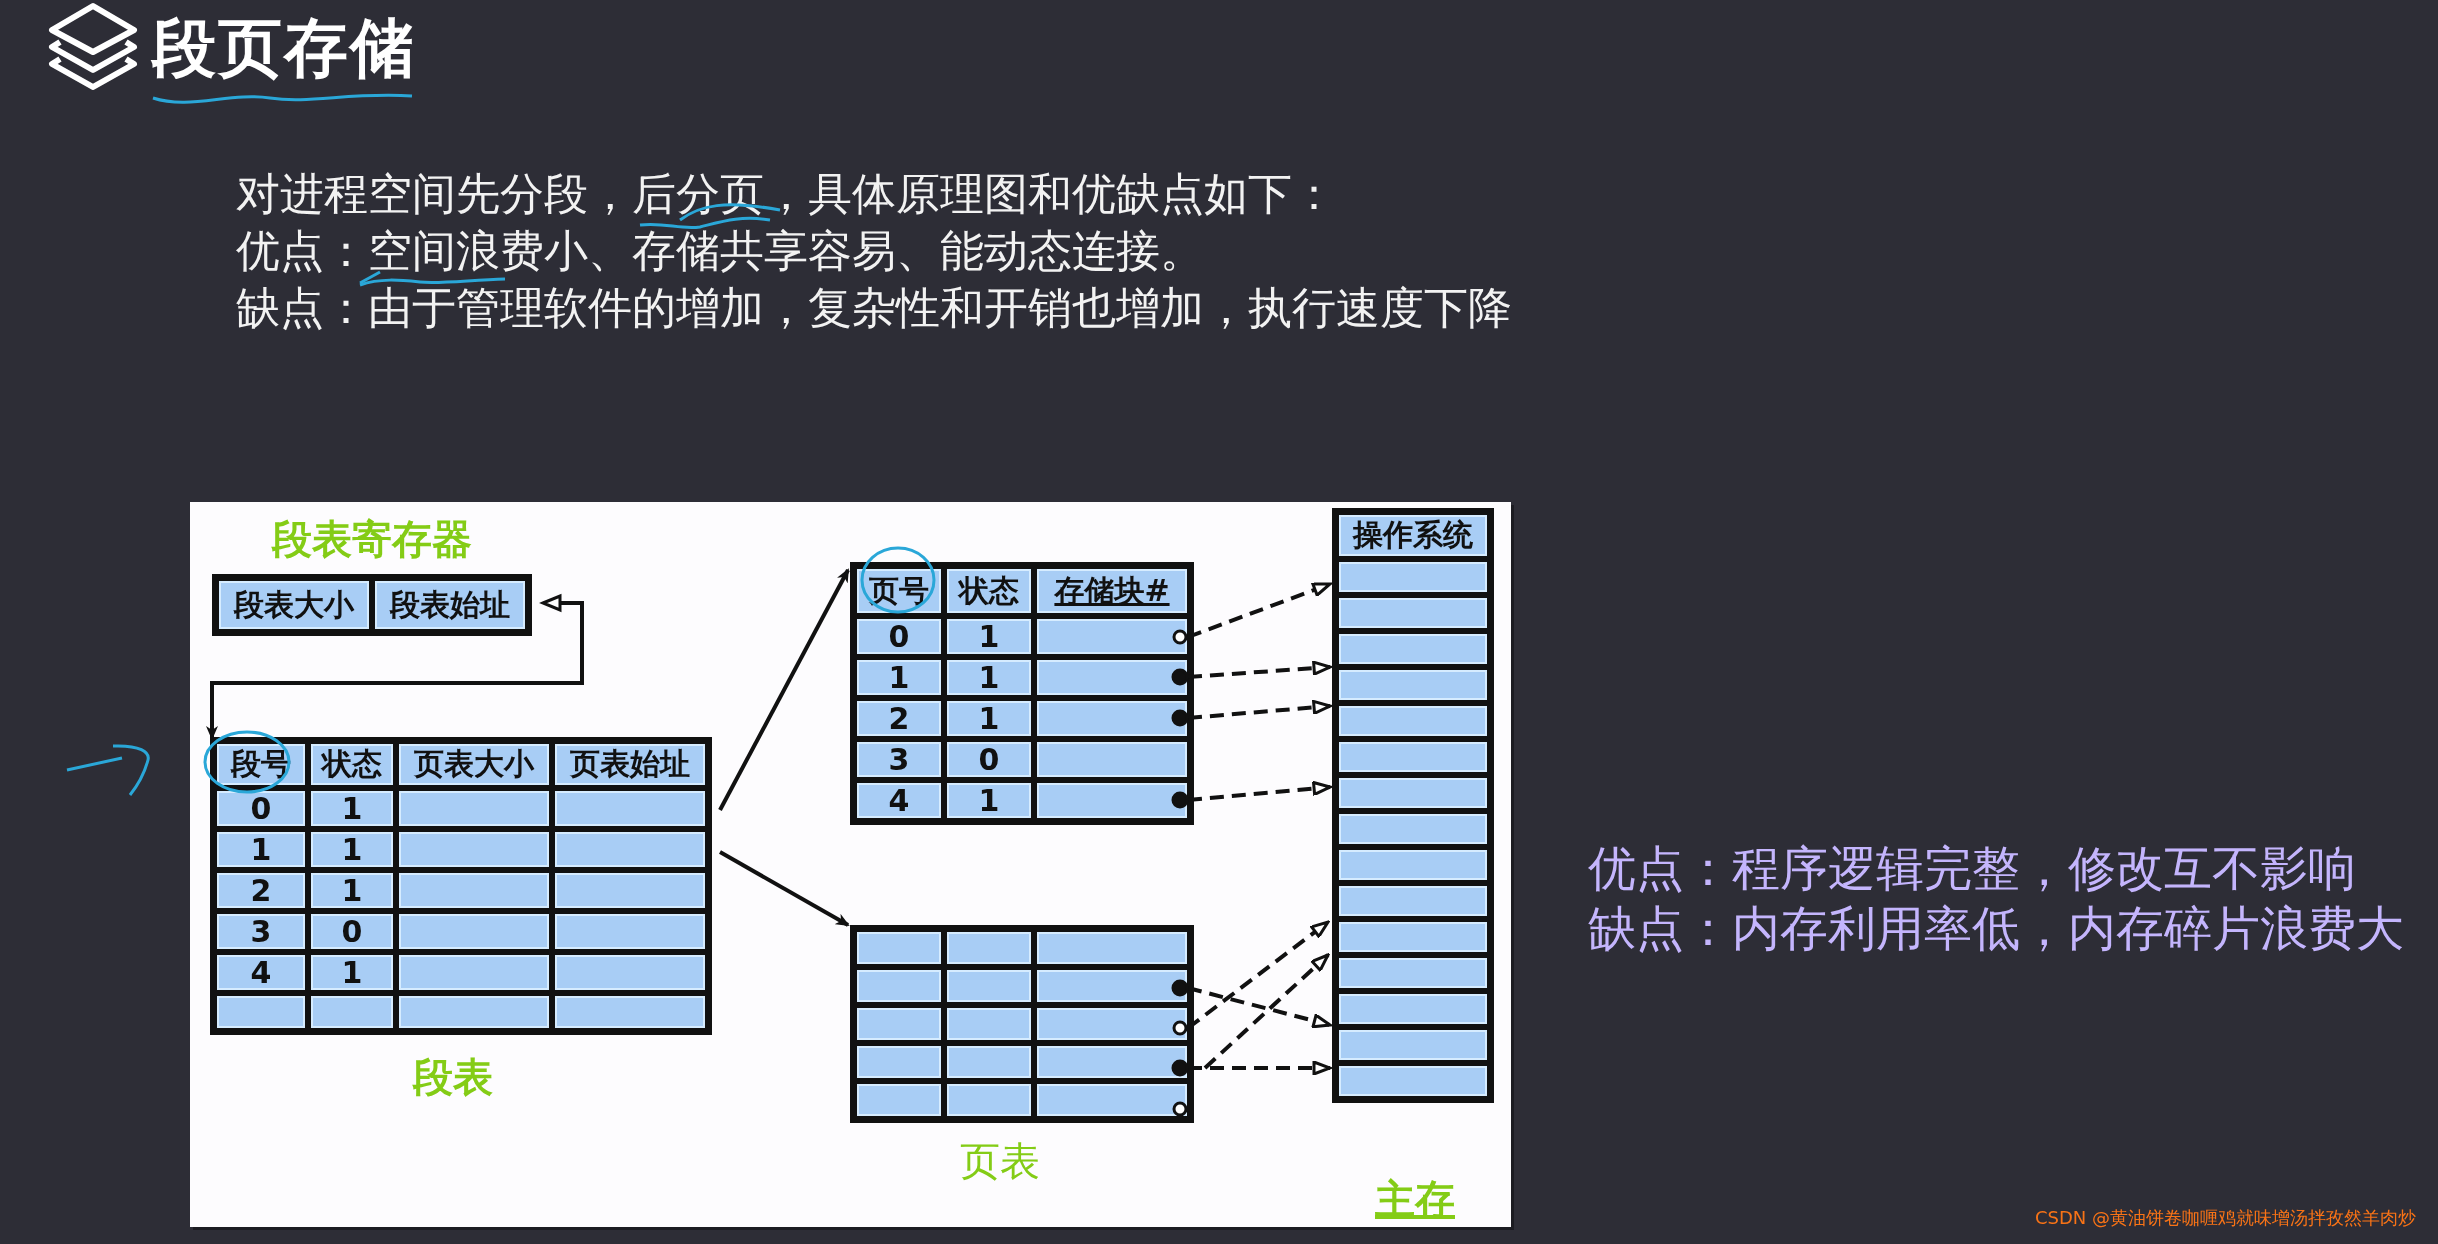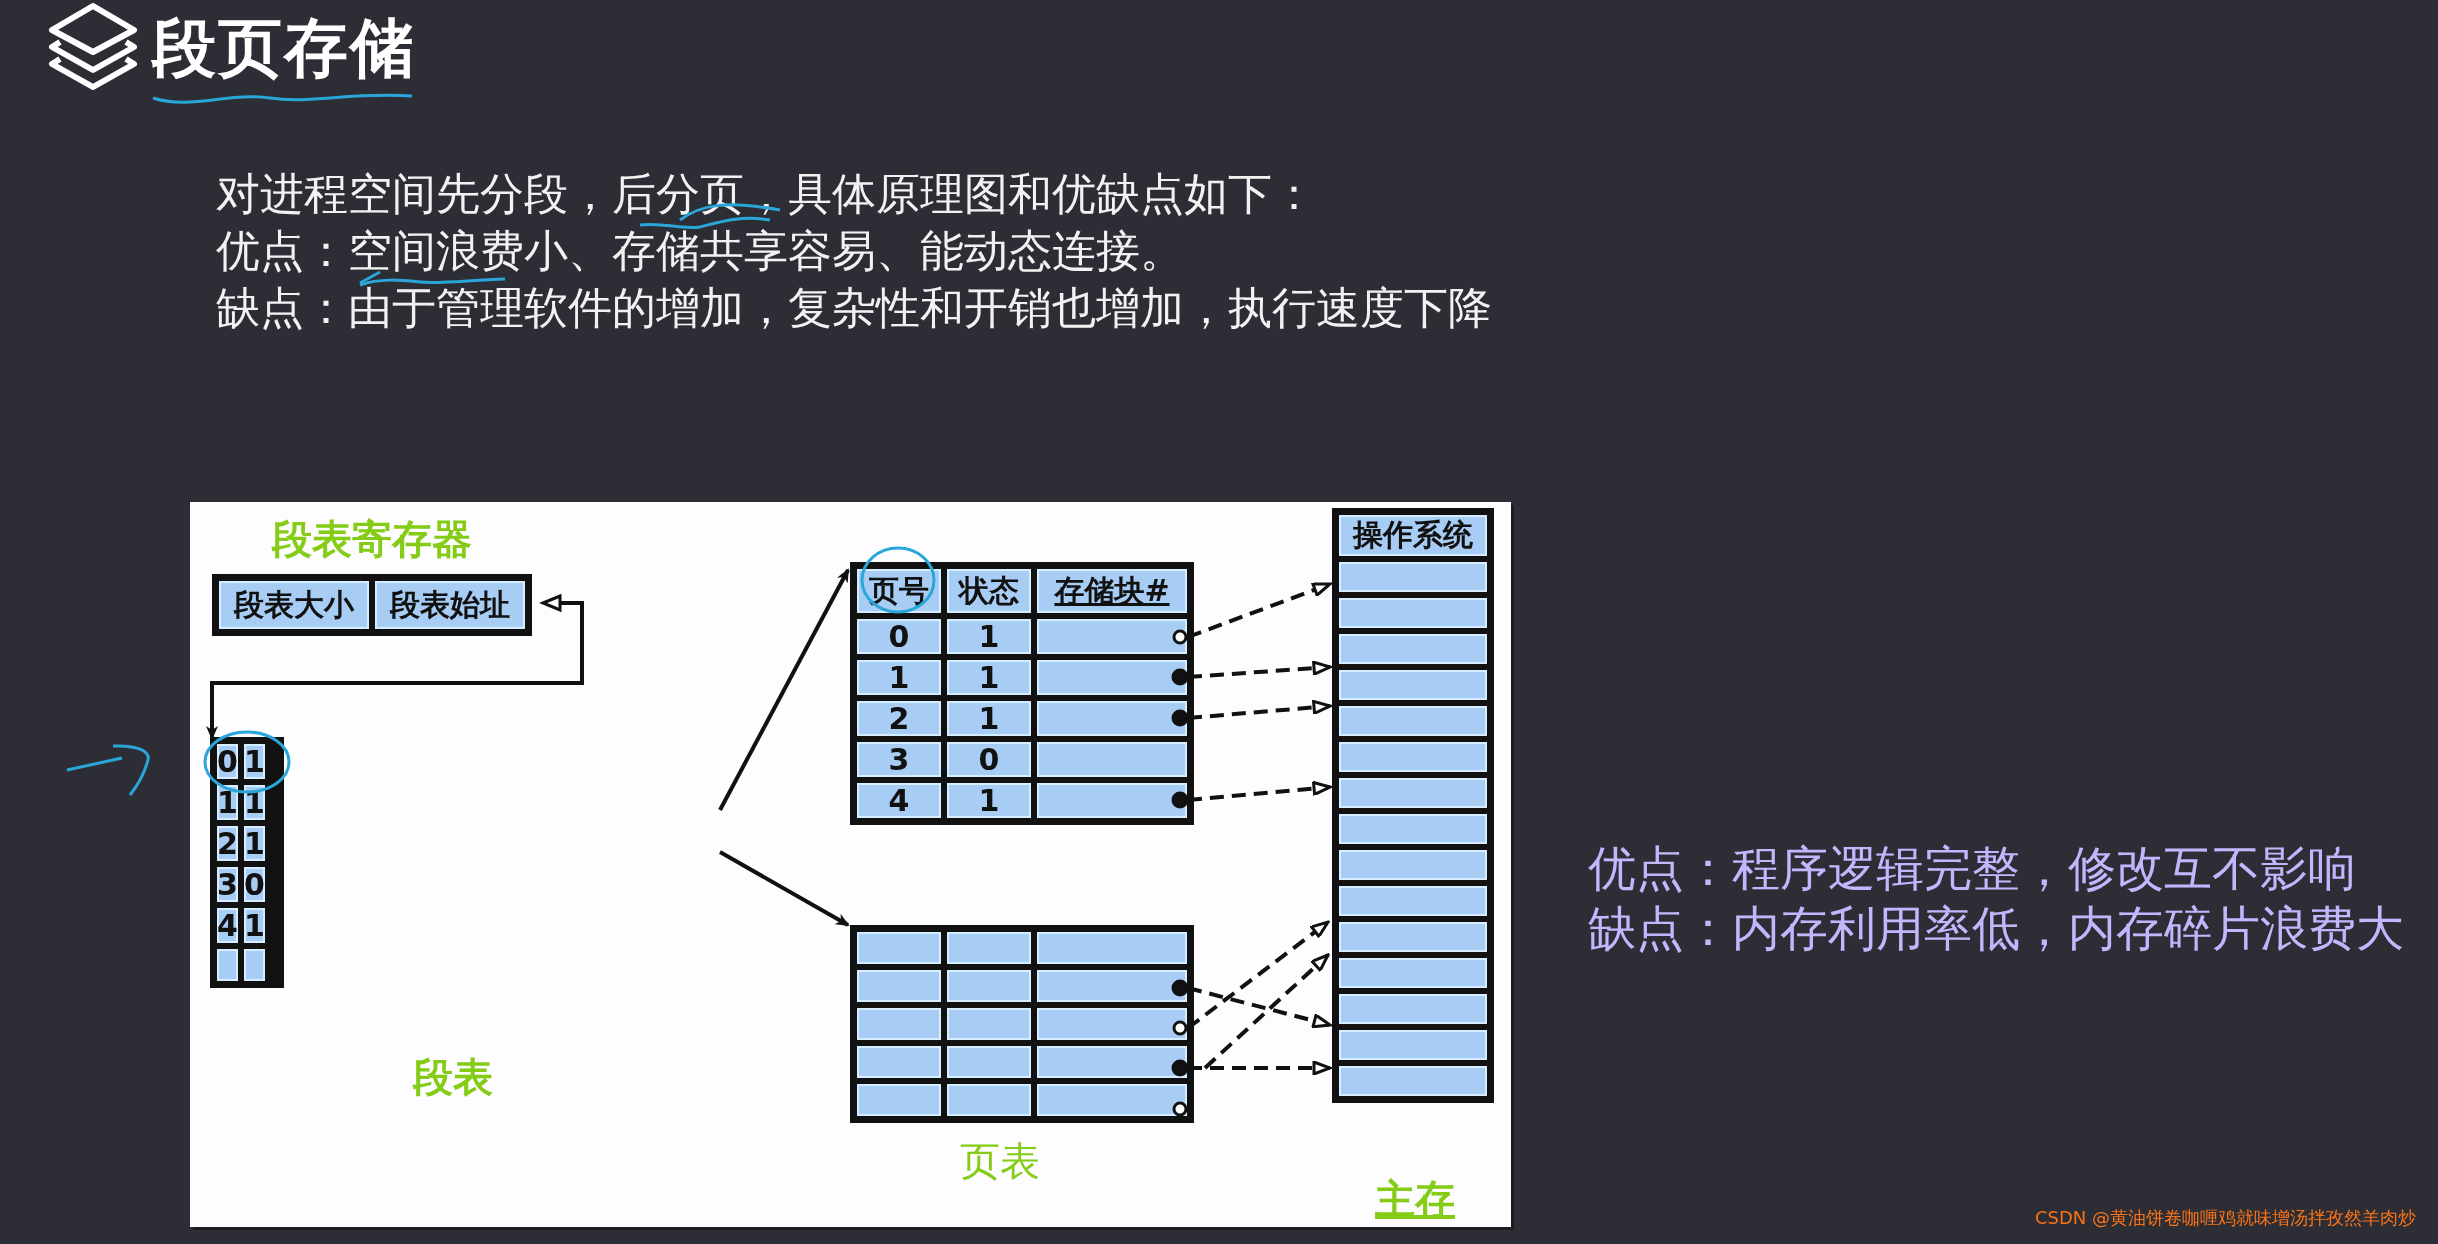--- a/index.html
+++ b/index.html
@@ -8,21 +8,21 @@
     background:#2d2d36;
     font-family:"DejaVu Sans", "Liberation Sans", sans-serif;
     color:#fff;
   }
   .abs { position:absolute; }
   .title-icon { left:46px; top:2px; width:94px; height:88px; }
   .title { left:152px; top:8px; font-size:64px; font-weight:bold; letter-spacing:2px; color:#fff; line-height:80px; }
   .title-underline { left:150px; top:88px; width:265px; height:22px; }
 
   .intro { left:216px; top:165px; font-size:44px; line-height:57px; color:#f2f2f2; }
-  .intro div { white-space:nowrap; }
+  .intro div { white-space:nowrap;margin-left:20px; }
 
   .panel { left:190px; top:502px; width:1321px; height:725px; background:#fdfcfe; box-shadow:3px 3px 0 #1c1c22; }
 
   .diag-label { position:absolute; color:#84cc16; font-weight:bold; white-space:nowrap; }
   table.cells { position:absolute; border-collapse:separate; border-spacing:0; background:#111; border:4px solid #111; }
   table.cells td {
     background:#a8cdf5; border:3px solid #111; box-shadow: inset 0 0 0 2px #d6ecff;
     color:#111; font-weight:bold; text-align:center; padding:0; font-size:30px;
   }
   table.cells td.hdr { font-size:30px; }
@@ -59,20 +59,26 @@
   <tbody>
       <tr>
     <td class="hdr" style="width:150px;height:48px;">段表大小</td>
     <td class="hdr" style="width:150px;height:48px;">段表始址</td>
   </tr>
 </tbody>
   </table>
 
 <table class="cells" style="left:210px;top:737px;">
   <tbody>
+      <tr>
+    <td class="hdr" style="width:88px;height:40px;">段号</td>
+    <td class="hdr" style="width:82px;">状态</td>
+    <td class="hdr" style="width:150px;">页表大小</td>
+    <td class="hdr" style="width:150px;">页表始址</td>
+  </tr>
   <tr>
         <td style="height:32px">0</td>
         <td>1</td>
         <td></td>
         <td></td>
       </tr>
   <tr>
         <td style="height:32px">1</td>
         <td>1</td>
         <td></td>

